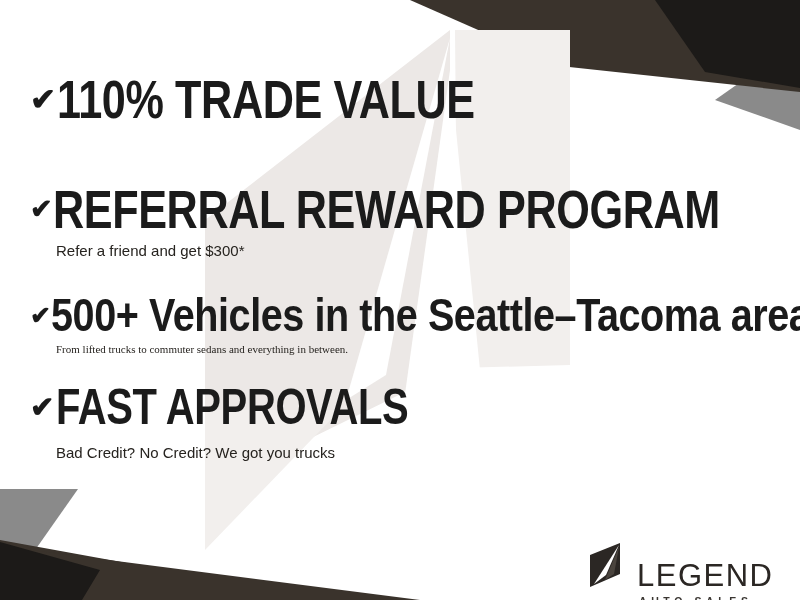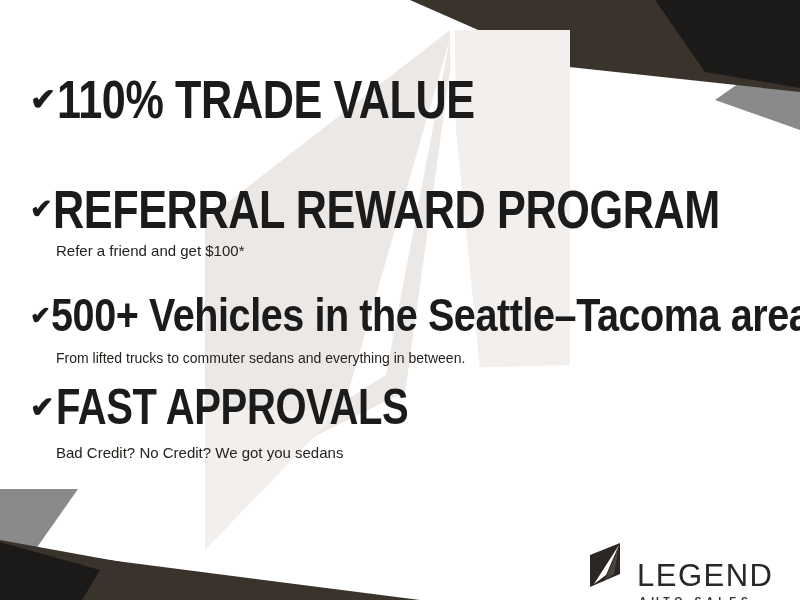--- a/index.html
+++ b/index.html
@@ -96,21 +96,21 @@
   #row-trade .feature-sub        { margin-top: 5px; margin-left: 26px; font-size: 13px; }
 
   #row-referral      { top: 182px; }
   #row-referral .feature-headline { font-size: 54px; }
   #row-referral .check-icon       { font-size: 27px; margin-right: 1px; }
   #row-referral .feature-sub      { margin-top: 6px; margin-left: 26px; font-size: 15px; }
 
   #row-inventory     { top: 292px; }
   #row-inventory .feature-headline { font-size: 46px; }
   #row-inventory .check-icon       { font-size: 25px; margin-right: 1px; }
-  #row-inventory .feature-sub      { margin-top: 12px; margin-left: 26px; font-size: 14px; }
+  #row-inventory .feature-sub      { margin-top: 5px; margin-left: 26px; font-size: 11px; font-family: Liberation Serif, serif; }
 
   #row-approvals     { top: 382px; }
   #row-approvals .feature-headline { font-size: 50px; }
   #row-approvals .check-icon       { font-size: 29px; margin-right: 2px; }
   #row-approvals .feature-sub      { margin-top: 12px; margin-left: 26px; font-size: 15px; }
 
   
   #row-inventory .headline-text { transform: scaleX(0.86); letter-spacing: -0.5px; }
 
   
@@ -191,37 +191,37 @@
         <span class="check-icon">✔</span>
         <span class="headline-text">110% TRADE VALUE</span>
       </div>
     </div>
 
     <div class="feature-row" id="row-referral">
       <div class="feature-headline">
         <span class="check-icon">✔</span>
         <span class="headline-text">REFERRAL REWARD PROGRAM</span>
       </div>
-      <div class="feature-sub">Refer a friend and get $100*</div>
+      <div class="feature-sub">Refer a friend and get $300*</div>
     </div>
 
     <div class="feature-row" id="row-inventory">
       <div class="feature-headline">
         <span class="check-icon">✔</span>
         <span class="headline-text">500+ Vehicles in the Seattle–Tacoma area</span>
       </div>
       <div class="feature-sub">From lifted trucks to commuter sedans and everything in between.</div>
     </div>
 
     <div class="feature-row" id="row-approvals">
       <div class="feature-headline">
         <span class="check-icon">✔</span>
         <span class="headline-text">FAST APPROVALS</span>
       </div>
-      <div class="feature-sub">Bad Credit? No Credit? We got you sedans</div>
+      <div class="feature-sub">Bad Credit? No Credit? We got you trucks</div>
     </div>
 
   </div>
 
   <div id="brand-logo">
     <svg id="brand-mark" width="42" height="48" viewBox="0 0 42 48" aria-hidden="true">
       <polygon points="34,2 34,33 4,46 4,14" fill="#2b2724"></polygon>
       <polygon points="33,4 20,34 8,43" fill="#ffffff"></polygon>
       <polygon points="33,6 28,33 19,39" fill="#4a443e"></polygon>
     </svg>

